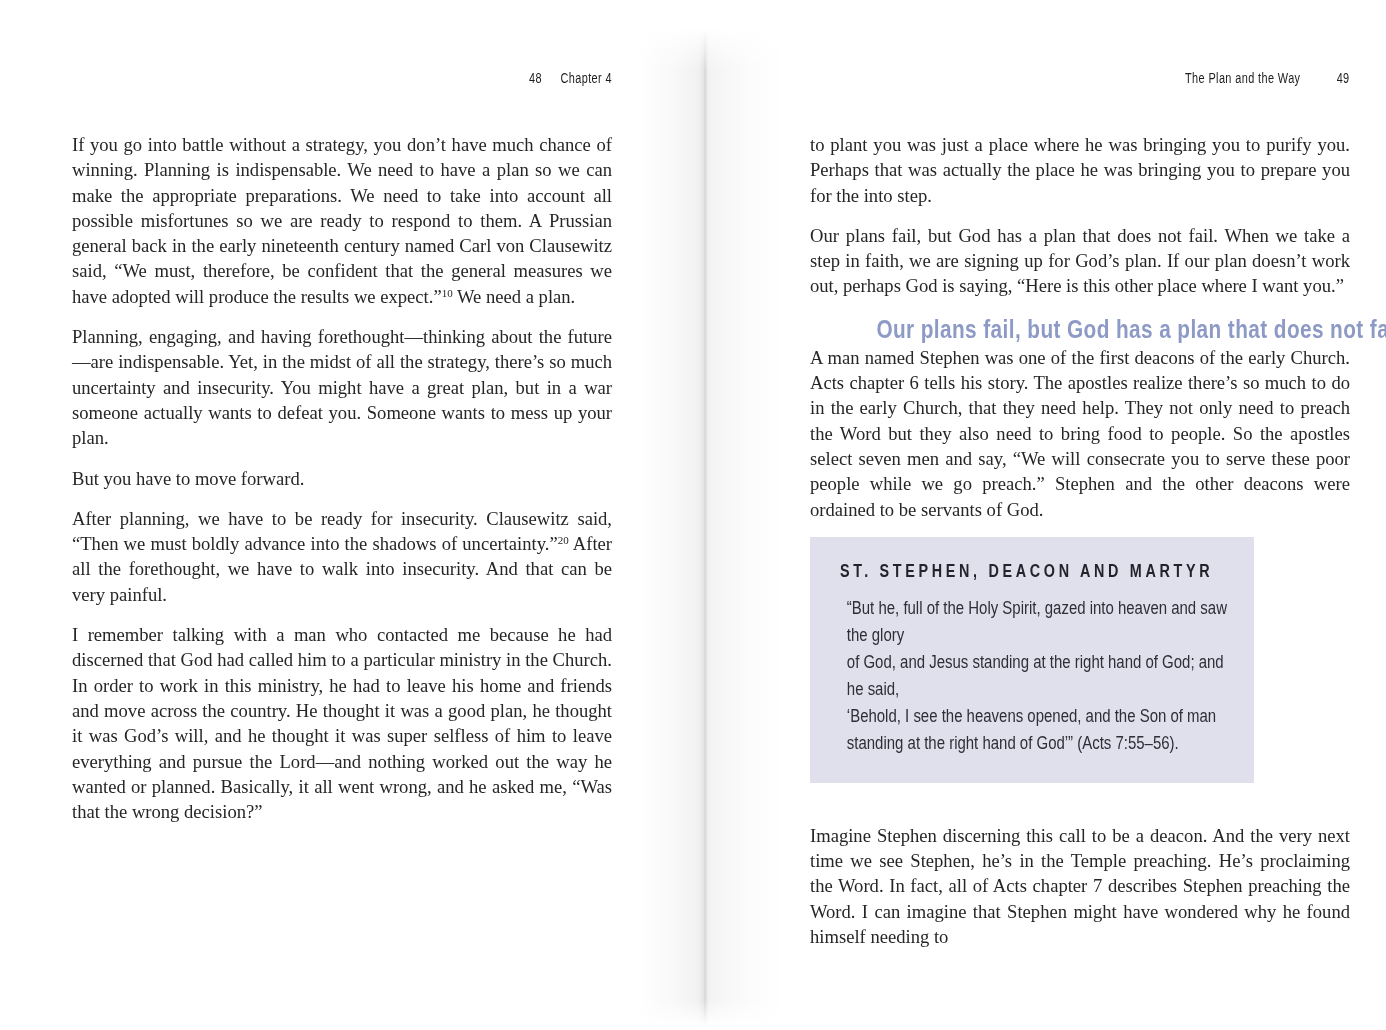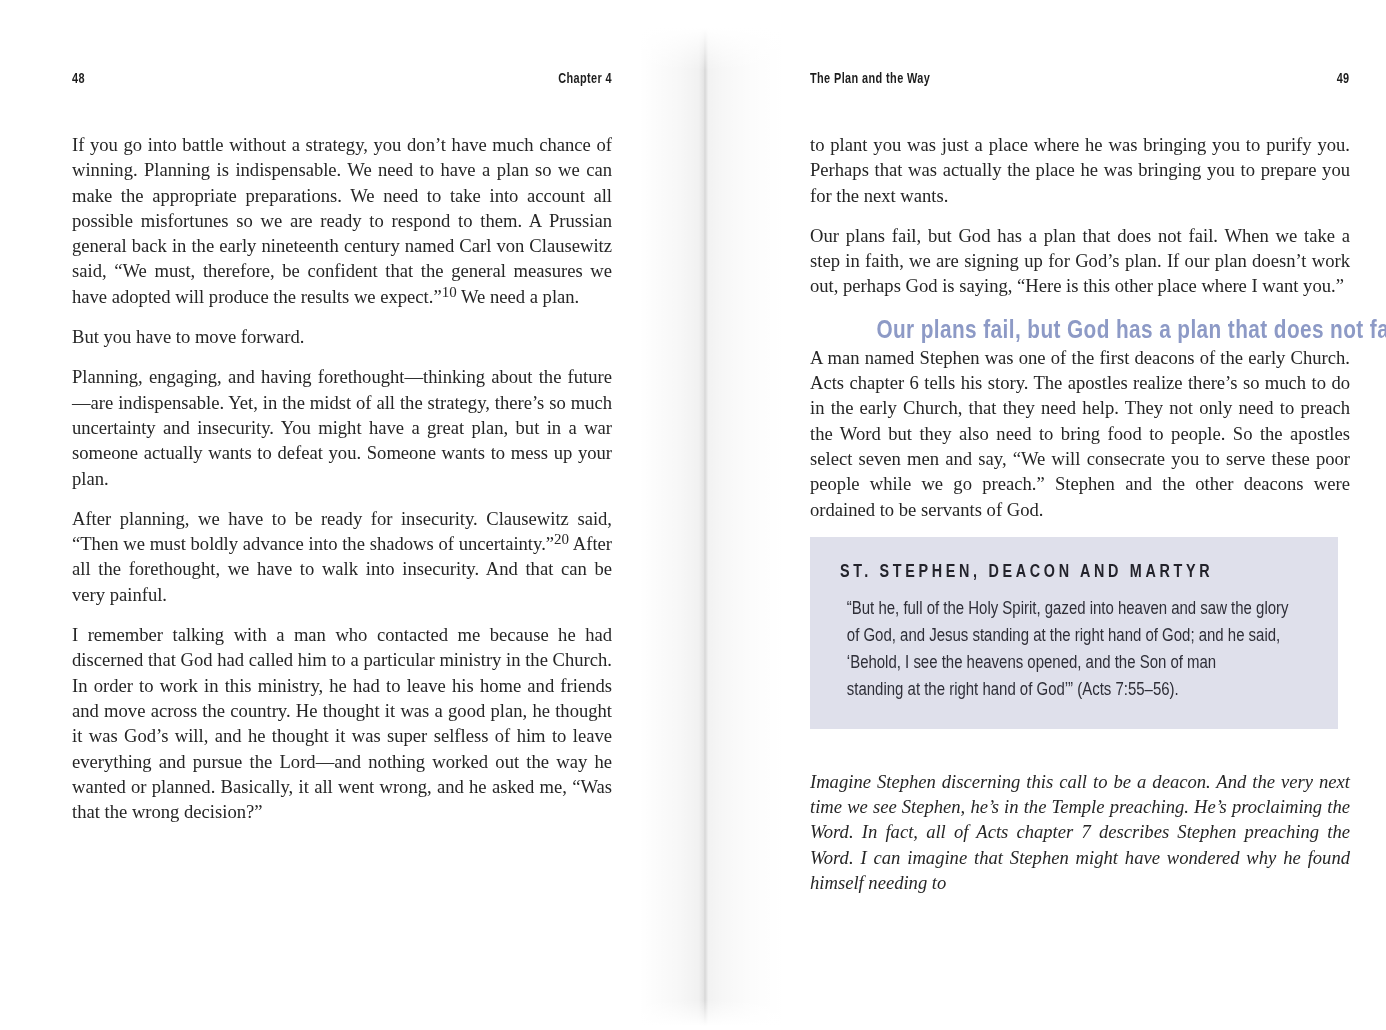--- a/index.html
+++ b/index.html
@@ -40,41 +40,41 @@
   .column {
     position: absolute;
     top: 70px;
     width: 540px;
   }
   .col-left  { left: 72px;  }
   .col-right { left: 810px; }
 
   .page-header {
     display: flex;
-    justify-content: space-between;
+    justify-content: flex-end;
     align-items: baseline;
     font-family: "Liberation Sans", sans-serif;
-    font-weight: bold;
+    font-weight: normal;
     font-size: 14px;
     color: #1d1d1d;
     height: 16px;
     margin-bottom: 46px;
   }
   .cond-l { display: inline-block; transform: scaleX(0.78); transform-origin: left center; letter-spacing: 0.5px; }
   .cond-r { display: inline-block; transform: scaleX(0.78); transform-origin: right center; letter-spacing: 0.5px; }
 
   .para {
     font-size: 18.6px;
     line-height: 25.3px;
     text-align: justify;
     color: #262626;
     margin: 0 0 15px 0;
   }
   .para sup {
-    font-size: 15px;
+    font-size: 11px;
     line-height: 0;
     vertical-align: 6px;
   }
 
   .section-heading {
     text-align: center;
     margin: 26px 0 8px 0;
     white-space: nowrap;
   }
   .section-heading .cond-c {
@@ -103,21 +103,21 @@
     font-size: 26px;
     letter-spacing: 0.5px;
     color: var(--pull-quote-color, #8d9ac6);
   }
 
   .callout {
     background: var(--callout-bg, #dfe0eb);
     margin: 0 0 0 0;
     padding: 24px 10px 26px 30px;
     box-sizing: border-box;
-    width: 528px;
+    width: 444px;
   }
   .callout-title-wrap { margin-bottom: 13px; }
   .callout-title {
     display: inline-block;
     transform: scaleX(0.82);
     transform-origin: left center;
     font-family: "Liberation Sans", sans-serif;
     font-weight: bold;
     font-size: 17.5px;
     letter-spacing: 4.5px;
@@ -127,55 +127,55 @@
   .callout-body {
     width: 117%;
     transform: scaleX(0.855);
     transform-origin: left top;
     font-family: "Liberation Sans", sans-serif;
     font-size: 17.5px;
     line-height: 27px;
     color: #2e2e37;
   }
   .callout-line { padding-left: 8px; }
-  .para-after-box { margin-top: 40px; font-style: italic; }
+  .para-after-box { margin-top: 40px; }
 </style>
 </head>
 <body>
 
 <div class="spread">
 
   <div class="gutter"></div>
 
   <div class="column col-left">
     <div class="page-header">
       <span class="cond-l">48</span>
       <span class="cond-r">Chapter 4</span>
     </div>
 
     <p class="para"><span>If you go into battle without a strategy, you don’t have much chance of winning. Planning is indispensable. We need to have a plan so we can make the appropriate preparations. We need to take into account all possible misfortunes so we are ready to respond to them. A Prussian general back in the early nineteenth century named Carl von Clausewitz said, “We must, therefore, be confident that the general measures we have adopted will produce the results we expect.”</span><sup>10</sup><span> We need a plan.</span></p>
 
+    <p class="para">Planning, engaging, and having forethought—thinking about the future—are indispensable. Yet, in the midst of all the strategy, there’s so much uncertainty and insecurity. You might have a great plan, but in a war someone actually wants to defeat you. Someone wants to mess up your plan.</p>
+
     <p class="para">But you have to move forward.</p>
-
-    <p class="para">Planning, engaging, and having forethought—thinking about the future—are indispensable. Yet, in the midst of all the strategy, there’s so much uncertainty and insecurity. You might have a great plan, but in a war someone actually wants to defeat you. Someone wants to mess up your plan.</p>
 
     <p class="para"><span>After planning, we have to be ready for insecurity. Clausewitz said, “Then we must boldly advance into the shadows of uncertainty.”</span><sup>20</sup><span> After all the forethought, we have to walk into insecurity. And that can be very painful.</span></p>
 
 
     <p class="para">I remember talking with a man who contacted me because he had discerned that God had called him to a particular ministry in the Church. In order to work in this ministry, he had to leave his home and friends and move across the country. He thought it was a good plan, he thought it was God’s will, and he thought it was super selfless of him to leave everything and pursue the Lord—and nothing worked out the way he wanted or planned. Basically, it all went wrong, and he asked me, “Was that the wrong decision?”</p>
 
   </div>
 
   <div class="column col-right">
     <div class="page-header">
       <span class="cond-l">The Plan and the Way</span>
       <span class="cond-r">49</span>
     </div>
 
-    <p class="para">to plant you was just a place where he was bringing you to purify you. Perhaps that was actually the place he was bringing you to prepare you for the next wants.</p>
+    <p class="para">to plant you was just a place where he was bringing you to purify you. Perhaps that was actually the place he was bringing you to prepare you for the into step.</p>
 
     <p class="para">Our plans fail, but God has a plan that does not fail. When we take a step in faith, we are signing up for God’s plan. If our plan doesn’t work out, perhaps God is saying, “Here is this other place where I want you.”</p>
 
     <div class="pull-quote">
       <span class="cond-c">Our plans fail, but God has a plan that does not fail.</span>
     </div>
 
 
     <p class="para">A man named Stephen was one of the first deacons of the early Church. Acts chapter 6 tells his story. The apostles realize there’s so much to do in the early Church, that they need help. They not only need to preach the Word but they also need to bring food to people. So the apostles select seven men and say, “We will consecrate you to serve these poor people while we go preach.” Stephen and the other deacons were ordained to be servants of God.</p>
 

